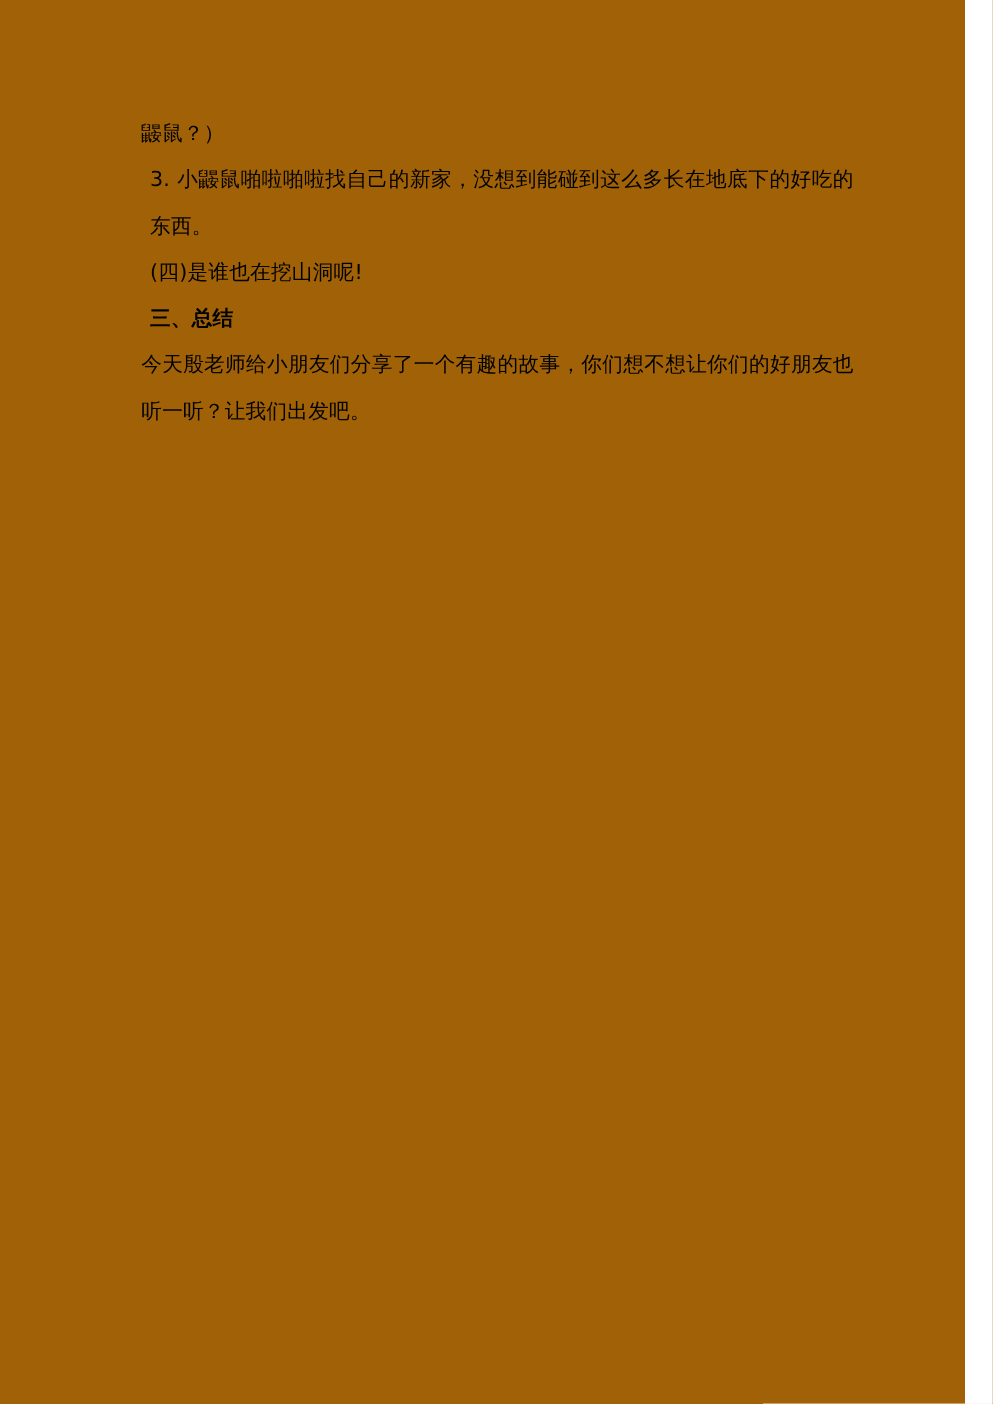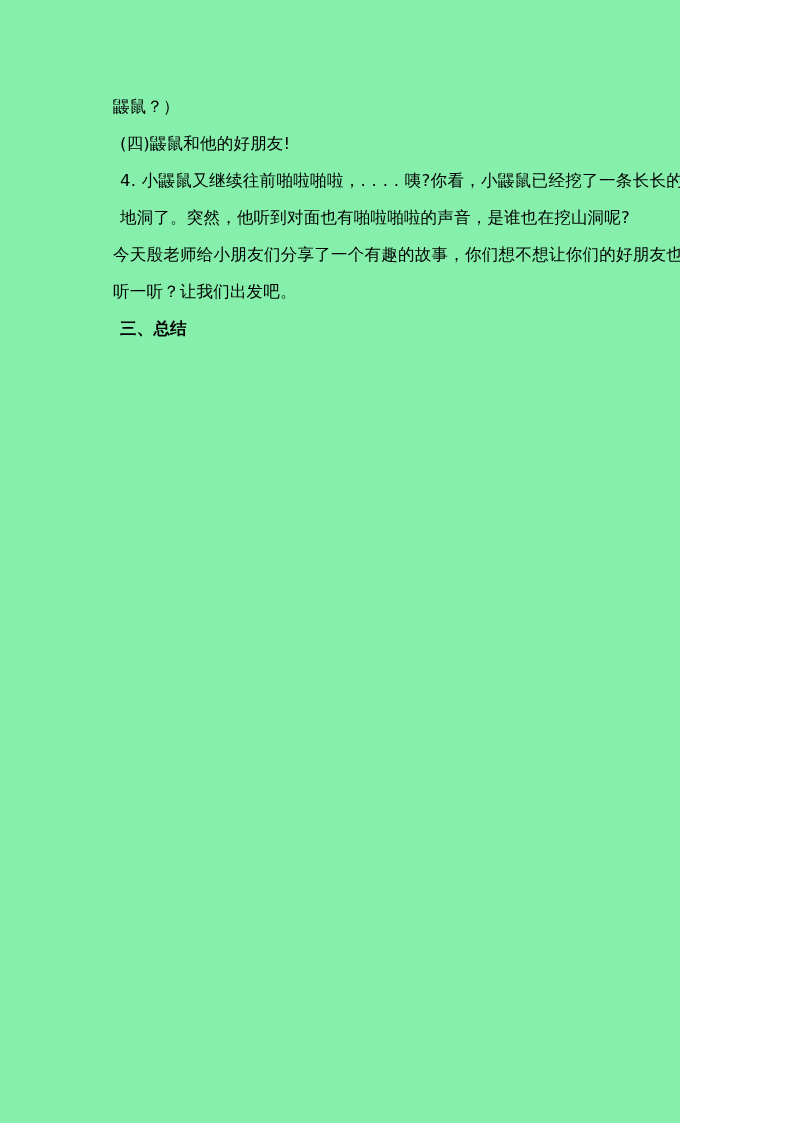--- a/index.html
+++ b/index.html
@@ -5,23 +5,23 @@
   html, body {
     margin: 0;
     padding: 0;
     background: #ffffff;
   }
   body {
     font-family: "Liberation Sans", sans-serif;
   }
   .page {
     position: relative;
-    width: 680px;
+    width: 772px;
     height: 1123px;
-    background: #86efac;
+    background: #a16207;
     box-sizing: border-box;
     overflow: hidden;
     text-decoration: underline;
   }
   .content {
     position: absolute;
     left: 113px;
     top: 88px;
     width: 570px;
   }
@@ -43,24 +43,24 @@
 </style>
 </head>
 <body>
 
 <div class="page">
   <div class="content">
 
     <p class="para">鼹鼠？）</p>
 
 
+    <p class="para pad-left">3. 小鼹鼠啪啦啪啦找自己的新家，没想到能碰到这么多长在地底下的好吃的东西。</p>
 
-    <p class="para pad-left">(四)鼹鼠和他的好朋友!</p>
-
-    <p class="para pad-left">4. 小鼹鼠又继续往前啪啦啪啦，. . . . 咦?你看，小鼹鼠已经挖了一条长长的地洞了。突然，他听到对面也有啪啦啪啦的声音，是谁也在挖山洞呢?</p>
+    <p class="para pad-left">(四)是谁也在挖山洞呢!</p>
 
 
-    <p class="para">今天殷老师给小朋友们分享了一个有趣的故事，你们想不想让你们的好朋友也听一听？让我们出发吧。</p>
 
     <p class="para heading pad-left">三、总结</p>
+
+    <p class="para">今天殷老师给小朋友们分享了一个有趣的故事，你们想不想让你们的好朋友也听一听？让我们出发吧。</p>
 
   </div>
 </div>
 
 </body></html>

